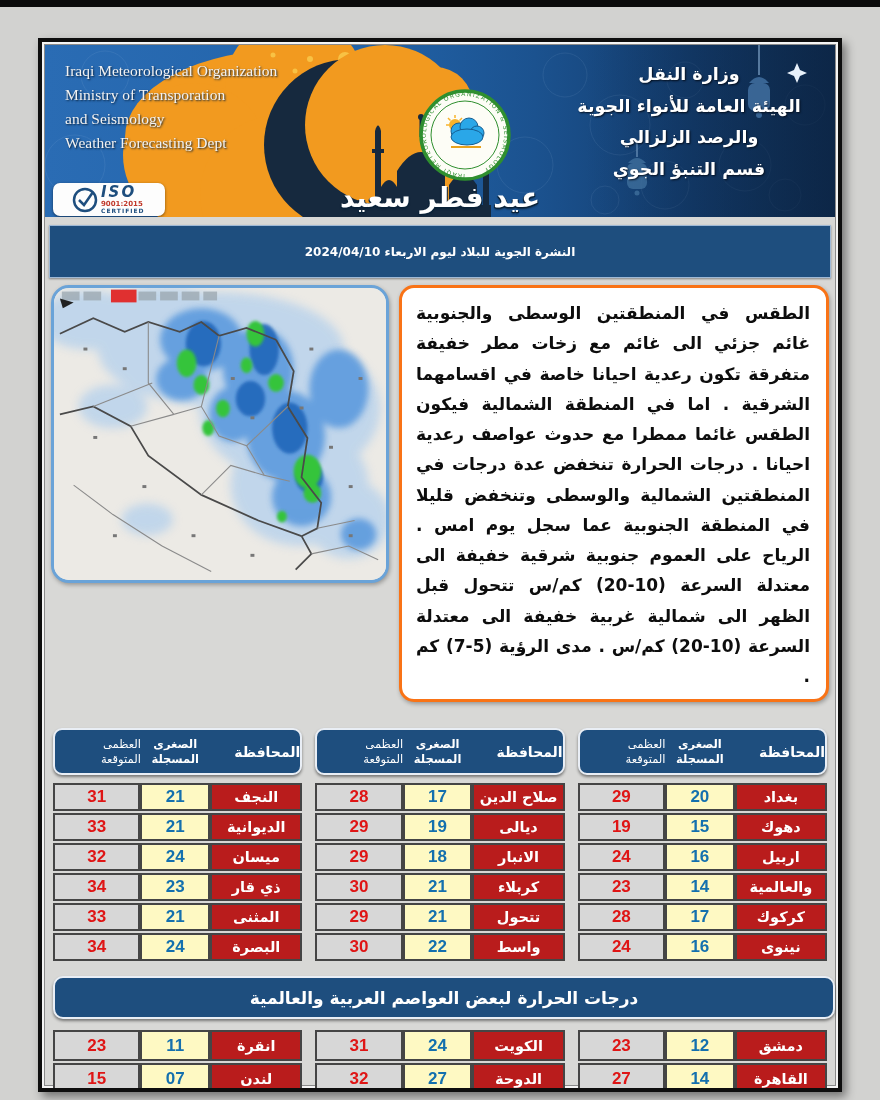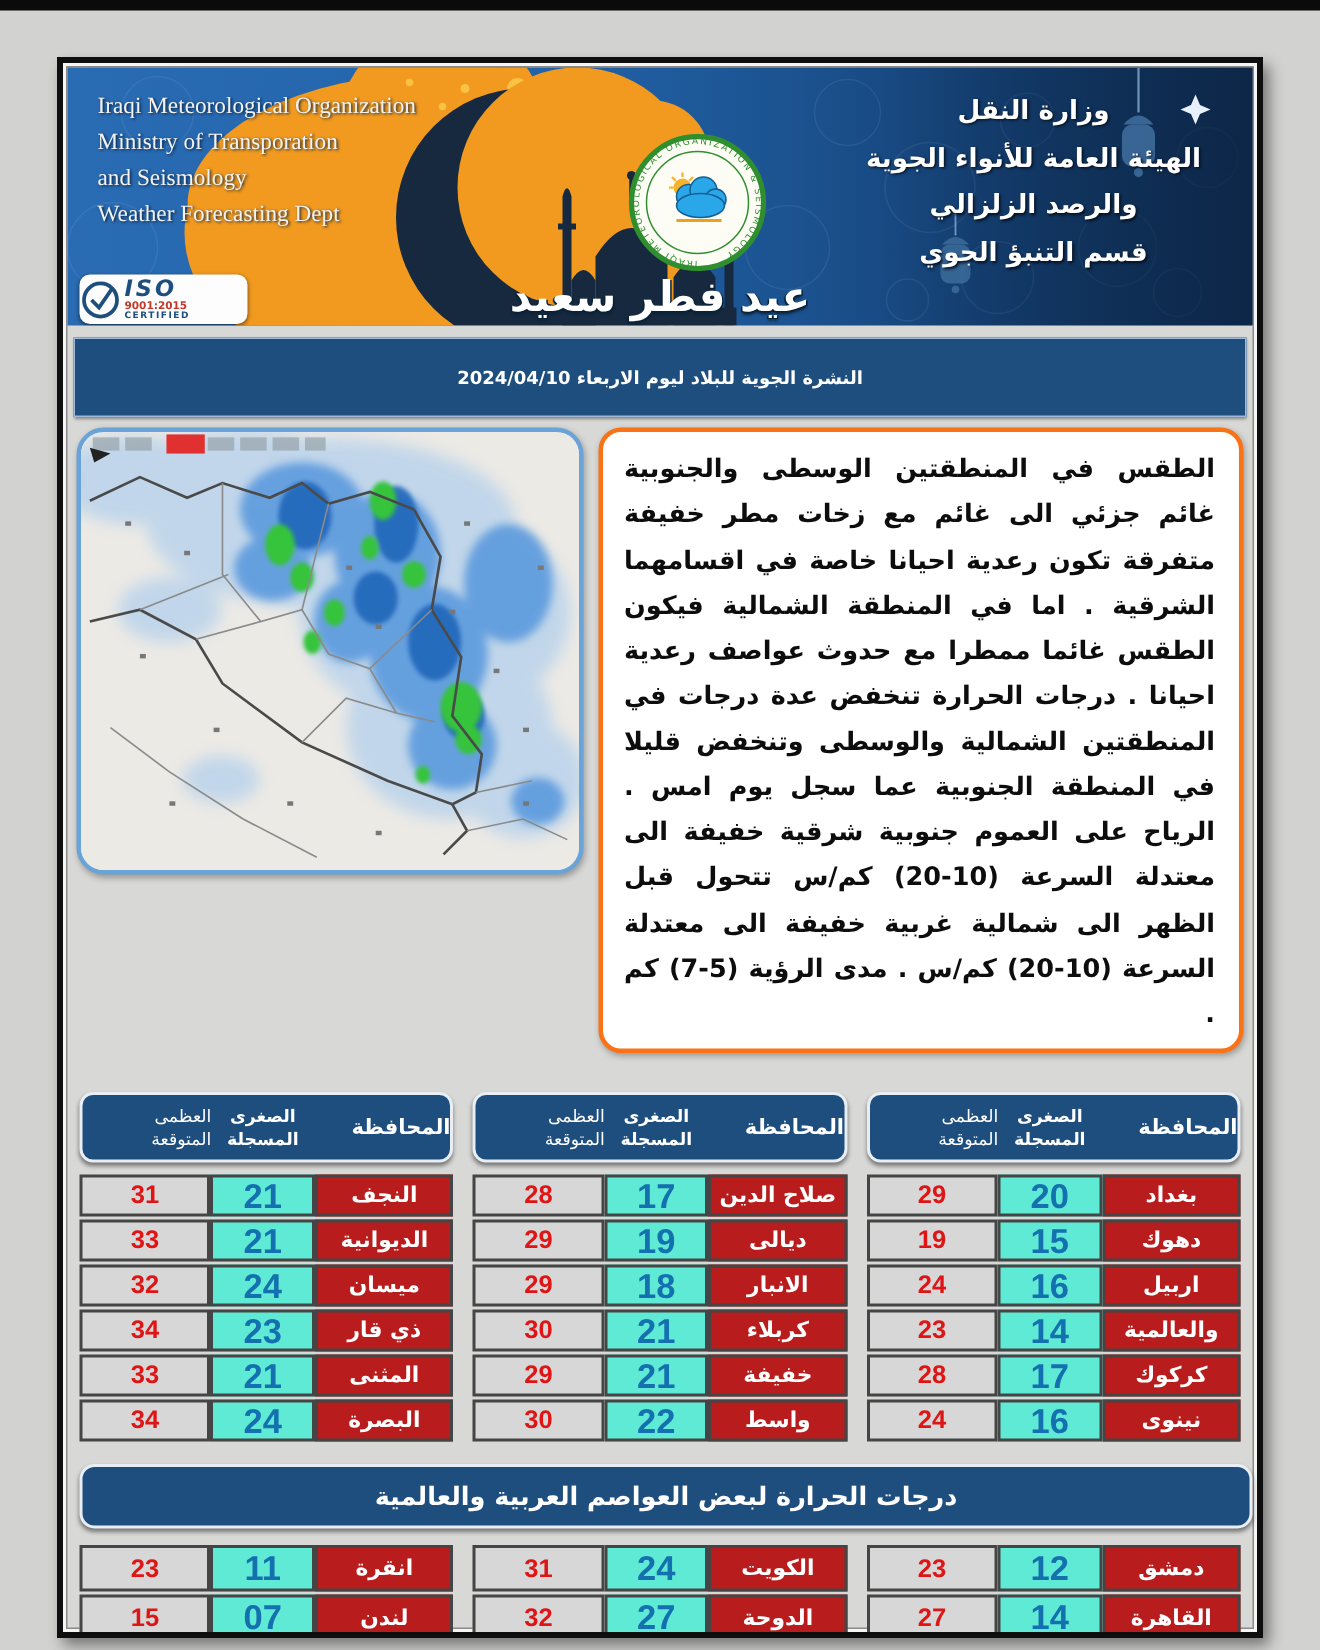--- a/index.html
+++ b/index.html
@@ -21,21 +21,21 @@
                font-family:"Liberation Serif", serif; font-size:15.5px; line-height:1.55;
                text-shadow:1px 1px 2px #09203a; z-index:4; }
   .ara-block { position:absolute; right:26px; top:14px; width:240px; text-align:center;
                direction:rtl; color:#ffffff; font-weight:bold; font-size:17.5px; line-height:1.8;
                text-shadow:1px 1px 2px #050f1e; z-index:4; }
   .org-logo { position:absolute; left:374px; top:44px; width:92px; height:92px; z-index:5; }
   .eid-title { position:absolute; left:0; top:136px; width:100%; text-align:center; z-index:6;
                color:#ffffff; font-weight:bold; font-size:28px; letter-spacing:1px;
                text-shadow:0 2px 2px #0a2238, 1px 1px 0 #0a2238, -1px 1px 0 #0a2238; }
   .iso-badge { position:absolute; left:8px; top:138px; width:112px; height:33px; background:#fdfdfd;
-               border-radius:7px; display:flex; align-items:center; gap:3px; padding:2px 1px;
+               border-radius:7px; display:flex; align-items:center; gap:3px; padding:2px 19px;
                box-shadow:0 1px 3px rgba(0,0,0,.5); z-index:7; }
   .iso-txt { display:flex; flex-direction:column; line-height:1; }
   .iso-title { font-size:15px; font-weight:bold; font-style:italic; color:#1e4e7e; letter-spacing:2px; }
   .iso-l2 { font-size:7px; font-weight:bold; color:#c0392b; margin-top:1px; }
   .iso-l3 { font-size:6px; font-weight:bold; color:#1e4e7e; letter-spacing:1px; }
 
   
   .datebar { margin:8px 4px 0 4px; height:53px; background:#1e4e7e; border:1px solid #9fb9d6;
              box-shadow:0 1px 2px rgba(0,0,0,.4);
              display:flex; align-items:center; justify-content:center; direction:rtl;
@@ -60,21 +60,21 @@
            box-shadow:0 2px 3px rgba(0,0,0,.45); margin-bottom:8px;
            display:flex; direction:rtl; align-items:center; color:#fff; }
   .h-gov  { flex-basis:37%; font-size:14px; font-weight:bold; }
   .h-min  { flex-basis:28%; text-align:center; font-size:11.5px; font-weight:bold; line-height:1.3; }
   .h-max  { flex-basis:35%; text-align:right; font-size:11.5px; font-weight:normal; line-height:1.3; }
   .trow { display:flex; direction:rtl; height:28px; margin-bottom:2px; }
   .world-tables .trow { height:31px; }
   .cell { display:flex; align-items:center; justify-content:center; font-weight:bold;
           border:2px solid #454545; }
   .c-gov { flex-basis:37%; background:#b91c1c; color:#fff; font-size:14.5px; }
-  .c-min { flex-basis:28%; background:#5eead4; color:#1470ae; font-size:23px; font-family:"Liberation Sans", sans-serif; }
+  .c-min { flex-basis:28%; background:#fef9c3; color:#1470ae; font-size:17px; font-family:"Liberation Sans", sans-serif; }
   .c-max { flex-basis:35%; background:#d7d7d7; color:#df1515; font-size:17px; font-family:"Liberation Sans", sans-serif; }
 
   .section-bar { margin:13px 0 0 8px; height:43px; background:#1e4e7e; border-radius:10px;
                  border:2px solid #e9eef5; box-shadow:0 2px 3px rgba(0,0,0,.45);
                  display:flex; align-items:center; justify-content:center; direction:rtl;
                  color:#fff; font-weight:bold; font-size:17px; }
 </style>
 </head>
 <body>
 
@@ -403,21 +403,21 @@
               <div class="cell c-gov">الانبار</div>
               <div class="cell c-min">18</div>
               <div class="cell c-max">29</div>
             </div>
             <div class="trow">
               <div class="cell c-gov">كربلاء</div>
               <div class="cell c-min">21</div>
               <div class="cell c-max">30</div>
             </div>
             <div class="trow">
-              <div class="cell c-gov">خفيفة</div>
+              <div class="cell c-gov">تتحول</div>
               <div class="cell c-min">21</div>
               <div class="cell c-max">29</div>
             </div>
             <div class="trow">
               <div class="cell c-gov">واسط</div>
               <div class="cell c-min">22</div>
               <div class="cell c-max">30</div>
             </div>
           </div>
       </div>

